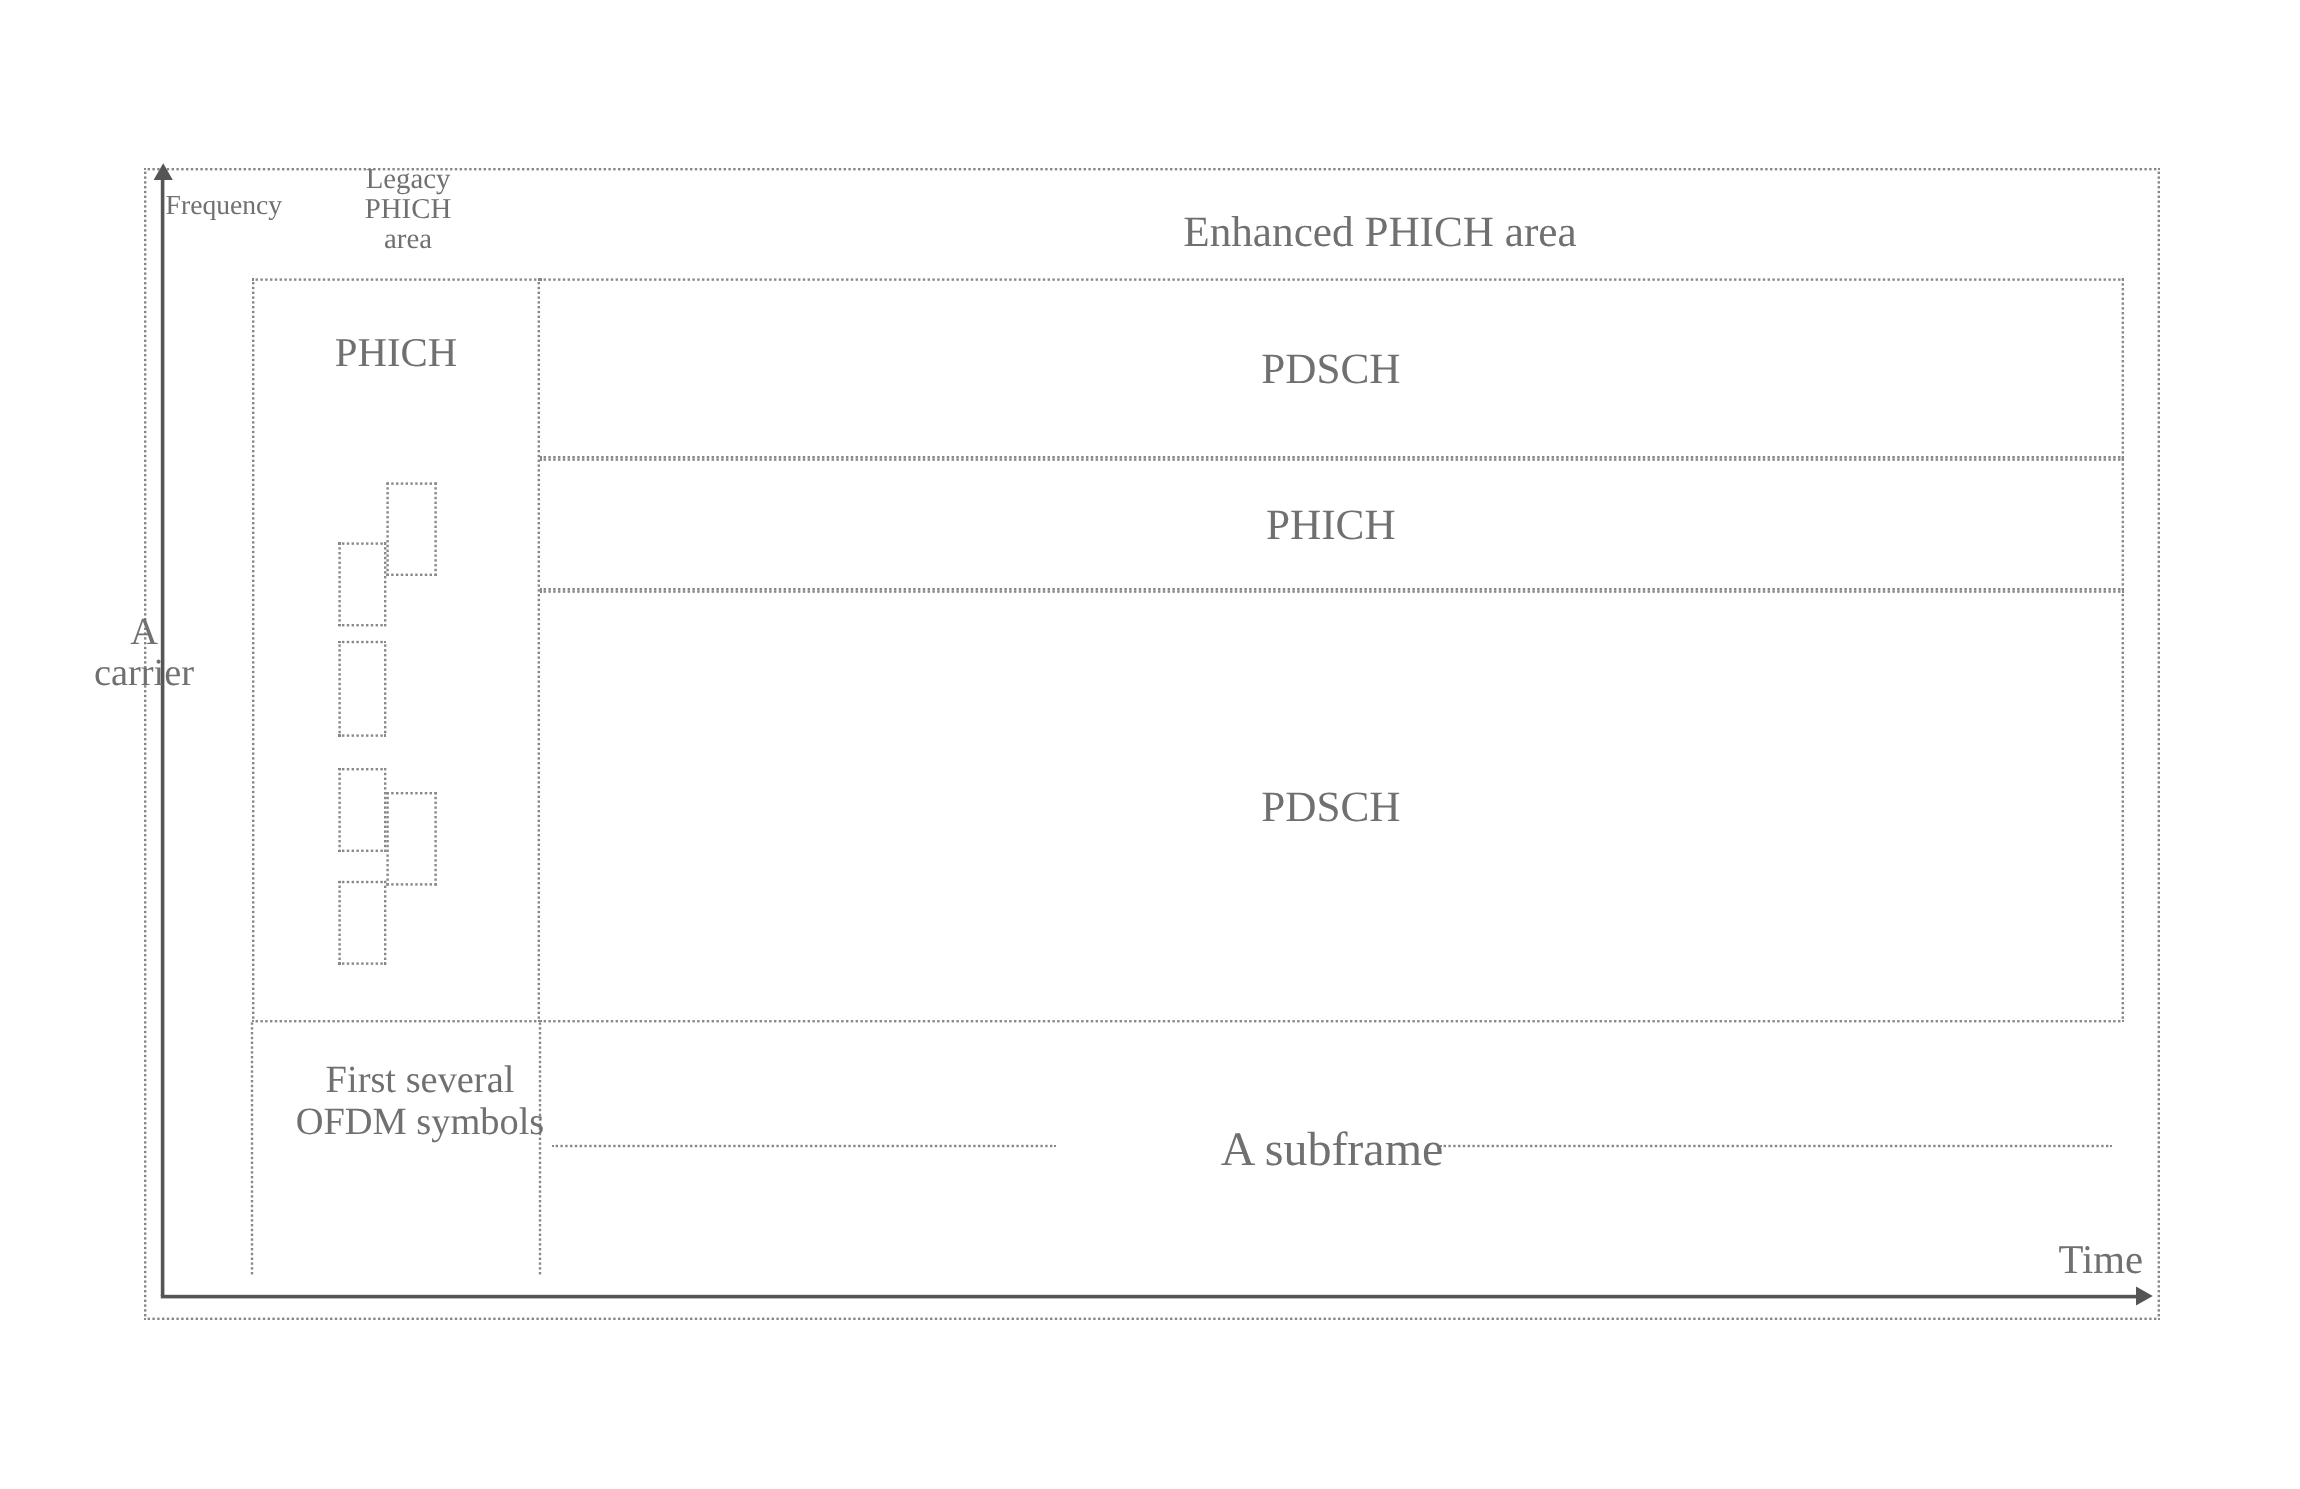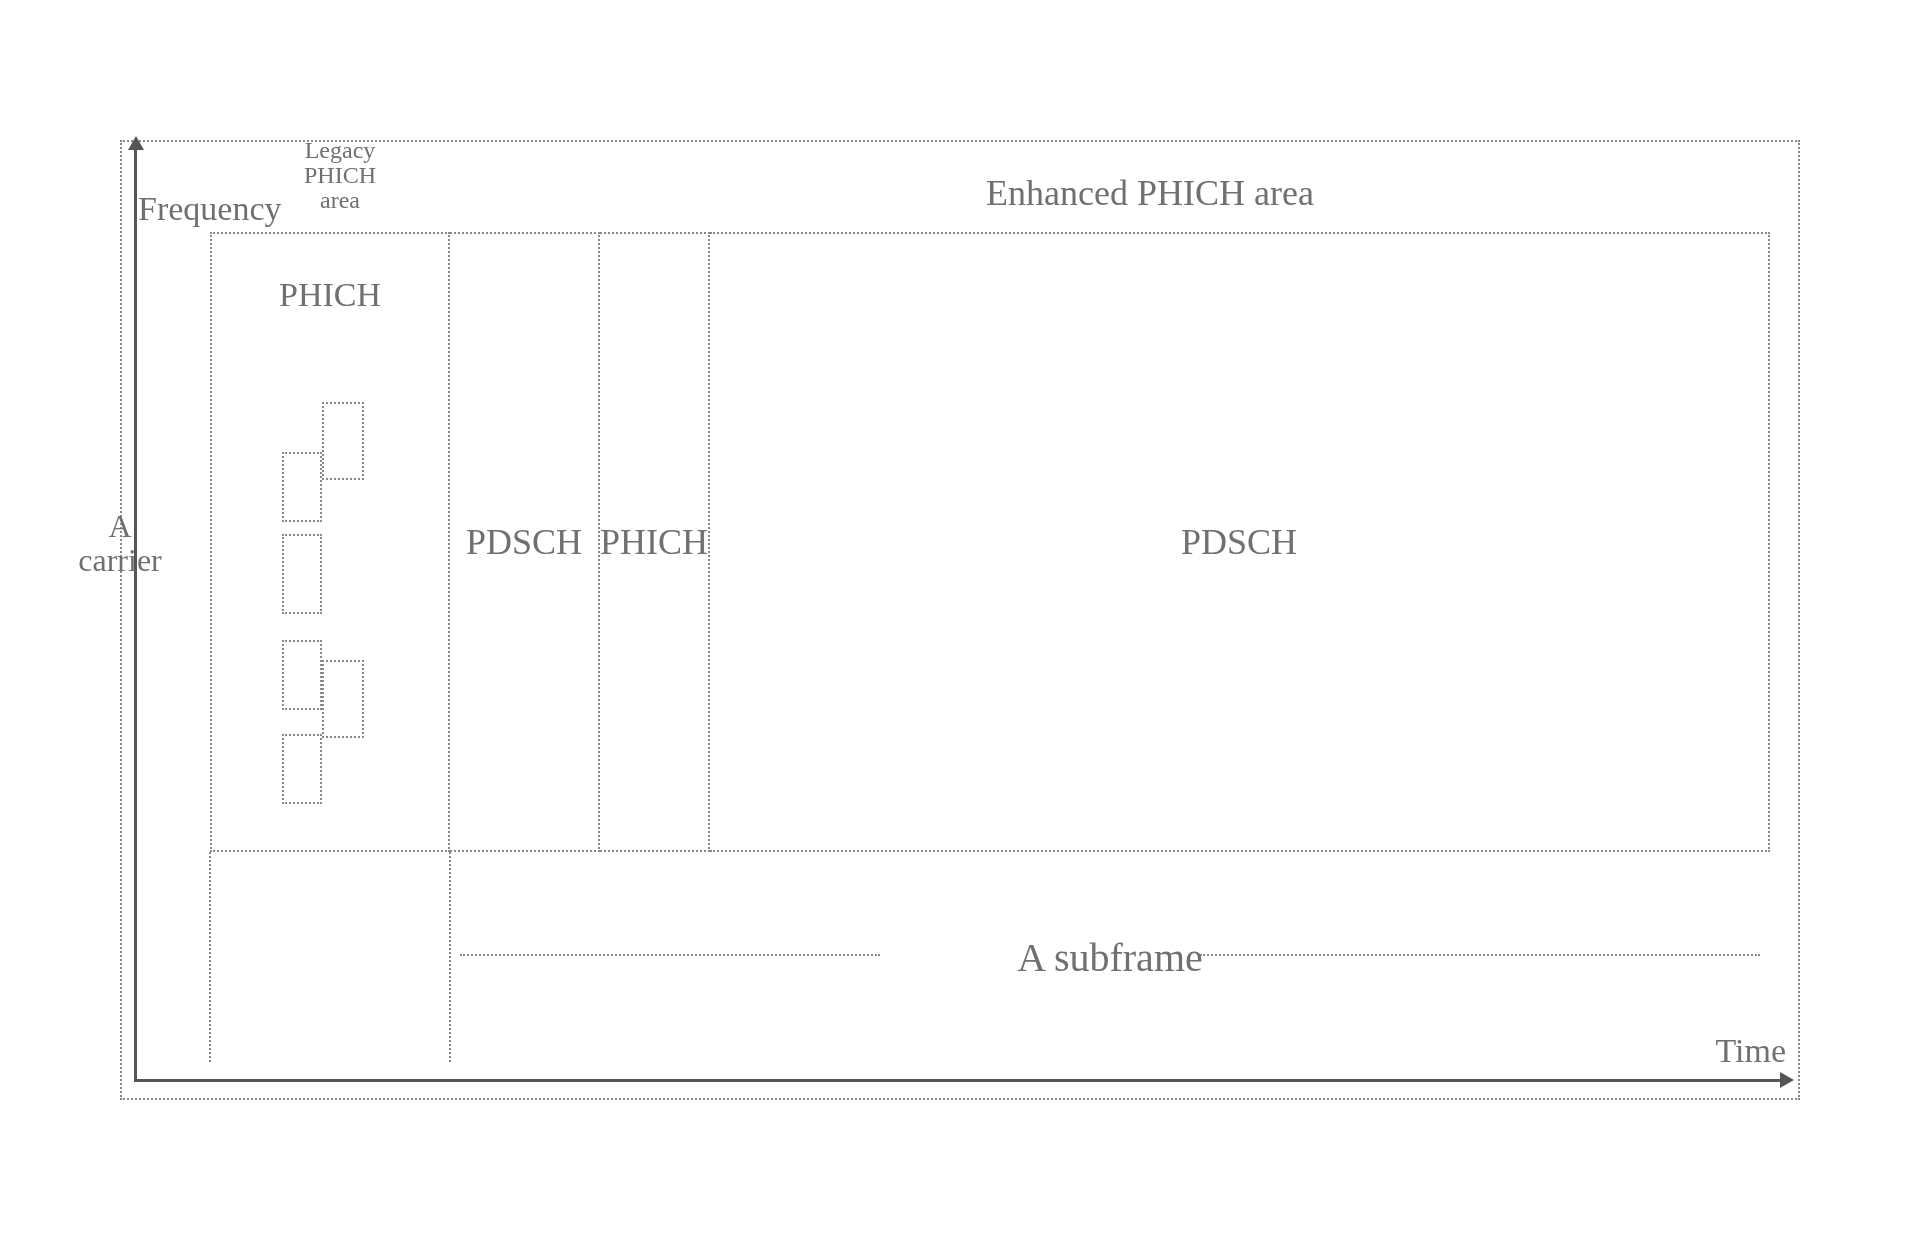--- a/index.html
+++ b/index.html
@@ -53,22 +53,21 @@
     position: absolute;
     right: 6px; bottom: 12px;
     width: 0; height: 0;
     border-top: 8px solid transparent;
     border-bottom: 8px solid transparent;
     border-left: 14px solid #555;
   }
   .y-label {
     position: absolute;
     left: 18px; top: 18px;
-    font-size: 34px;
-    margin-top: 32px;
+    font-size: 23px;
   }
   .x-label {
     position: absolute;
     right: 14px; bottom: 30px;
     font-size: 34px;
   }
   
   .legacy-label {
     position: absolute;
     left: 130px; top: -2px;
@@ -119,21 +118,21 @@
     font-size: 34px;
   }
   
   .enh {
     position: absolute;
     left: 240px;
     top: 0;
     right: 0;
     height: 100%;
     display: flex;
-    flex-direction: row;
+    flex-direction: column;
   }
   .enh-row {
     border: 2px dotted #888;
     border-left: none;
     display: flex;
     align-items: center;
     justify-content: center;
     font-size: 36px;
   }
   .enh-row.top   { flex: 0 0 150px; }
@@ -231,17 +230,18 @@
       <div class="enh-row top">PDSCH</div>
       <div class="enh-row mid">PHICH</div>
       <div class="enh-row bot">PDSCH</div>
     </div>
   </div>
 
   <div class="v-guide-left"></div>
   <div class="v-guide"></div>
 
   <div class="brace-row">
+    <div class="ofdm-label">First several<br>OFDM symbols</div>
     <div class="subframe-line-left"></div>
     <div class="subframe-label">A subframe</div>
     <div class="subframe-line-right"></div>
   </div>
 </div>
 
 </body></html>

